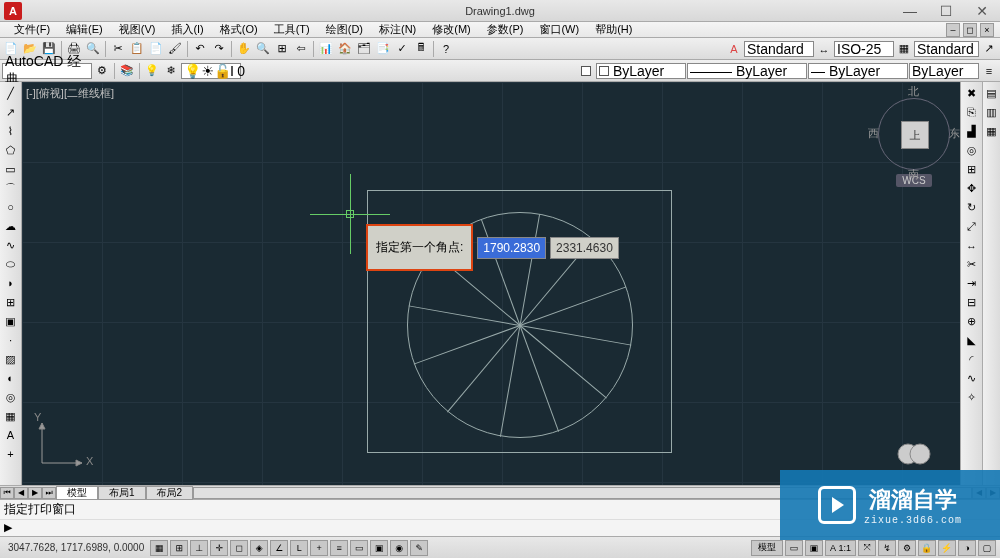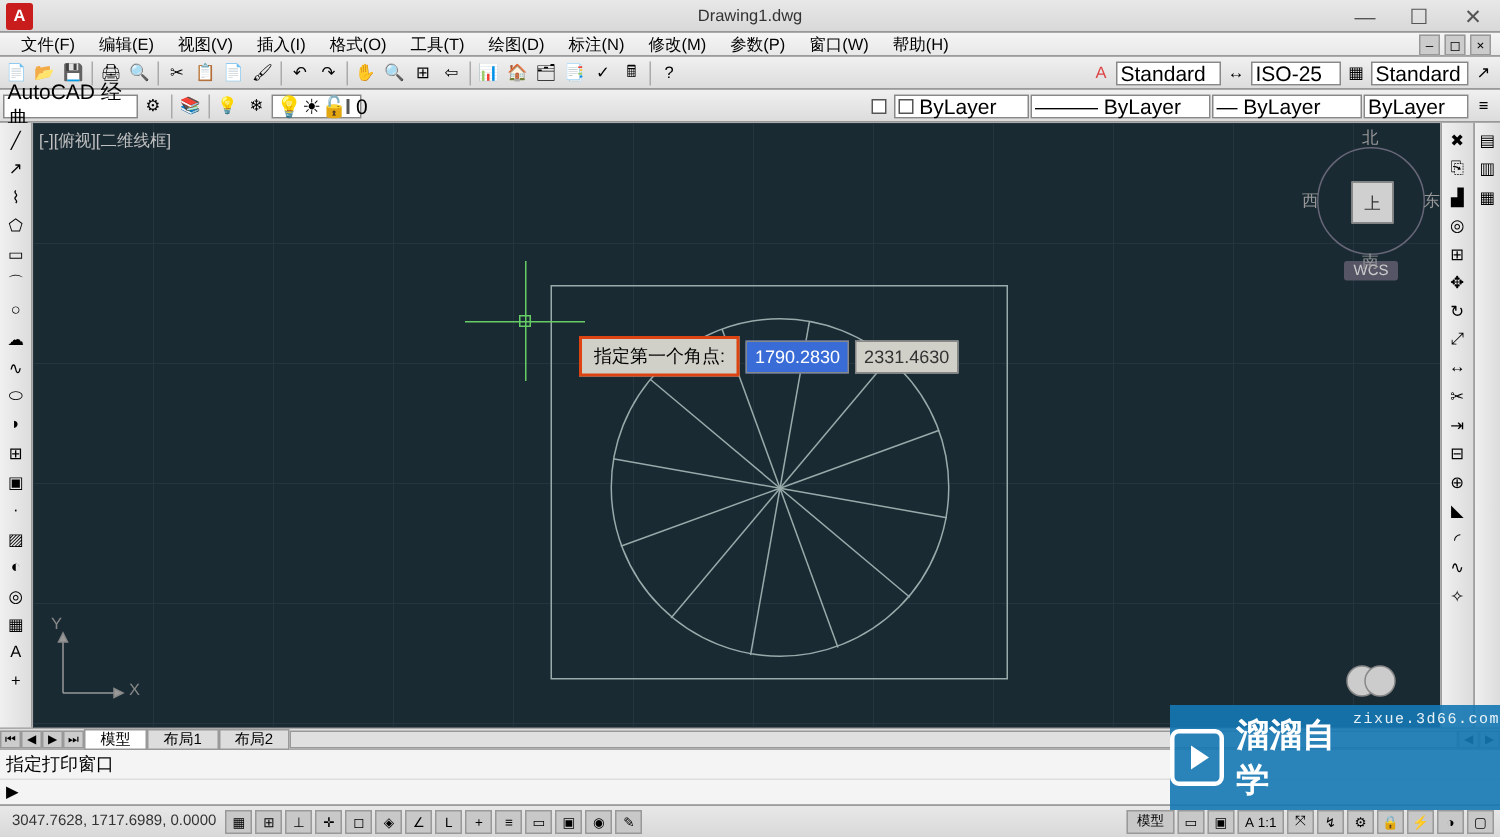--- a/index.html
+++ b/index.html
@@ -39,21 +39,21 @@
     .rect { position: absolute; border: 1px solid #9aa; }
     .circle { position: absolute; border: 1px solid #9aa; border-radius: 50%; }
     .spoke { position: absolute; background: #9aa; height: 1px; transform-origin: left center; }
 
     .crosshair { position: absolute; }
     .crosshair .h { position: absolute; height: 1px; background: #6c6; width: 80px; left: -40px; }
     .crosshair .v { position: absolute; width: 1px; background: #6c6; height: 80px; top: -40px; }
     .crosshair .box { position: absolute; width: 8px; height: 8px; border: 1px solid #6c6; left: -4px; top: -4px; }
 
     .prompt-box { position: absolute; display: flex; align-items: center; }
-    .prompt-label { background: #d0d0c8; border: 2px solid #d41; padding: 3px 8px; font-size: 12px; color: #000; margin-left: 20px; }
+    .prompt-label { background: #d0d0c8; border: 2px solid #d41; padding: 13px 8px; font-size: 12px; color: #000; }
     .prompt-input { border: 1px solid #888; background: #fff; padding: 3px 5px; font-size: 12px; margin-left: 4px; }
     .prompt-input.sel { background: #3a6cd8; color: #fff; }
     .prompt-input.norm { background: #d0d0c8; color: #333; }
 
     .viewcube-area { position: absolute; top: 4px; right: 4px; width: 84px; height: 110px; text-align: center; color: #999; font-size: 11px; }
     .viewcube-area .compass { width: 72px; height: 72px; border: 1px solid #667; border-radius: 50%; margin: 12px auto 0; position: relative; }
     .viewcube-area .cube { width: 28px; height: 28px; background: #d0d0d0; position: absolute; top: 22px; left: 22px; border: 1px solid #888; display: flex; align-items: center; justify-content: center; color: #333; }
     .viewcube-area .dir { position: absolute; font-size: 11px; }
     .wcs-badge { margin-top: 4px; display: inline-block; background: #556; color: #ccc; padding: 1px 6px; border-radius: 2px; font-size: 10px; }
 
@@ -69,21 +69,21 @@
     .cmd-icon { width: 14px; height: 14px; margin-right: 4px; }
     .cmd-prompt-text { font-size: 12px; }
 
     .statusbar { height: 22px; background: linear-gradient(#e8e8e8, #d8d8d8); border-top: 1px solid #aaa; display: flex; align-items: center; padding: 0 4px; font-size: 10px; gap: 2px; }
     .stxt { color: #333; padding: 0 4px; }
     .sbtn2 { width: 18px; height: 16px; background: #c8c8c8; border: 1px solid #999; display: flex; align-items: center; justify-content: center; font-size: 9px; }
 
     .watermark { position: absolute; right: 0; bottom: 18px; width: 220px; height: 70px; background: rgba(20,120,180,0.9); display: flex; align-items: center; justify-content: center; gap: 8px; color: #fff; }
     .wm-play { width: 38px; height: 38px; border: 3px solid #fff; border-radius: 6px; display: flex; align-items: center; justify-content: center; }
     .wm-play::after { content: ""; border-left: 12px solid #fff; border-top: 8px solid transparent; border-bottom: 8px solid transparent; margin-left: 3px; }
-    .wm-text { display: flex; flex-direction: row; }
+    .wm-text { display: flex; flex-direction: column; text-align: center; }
     .wm-main { font-size: 22px; font-weight: bold; }
     .wm-sub { font-size: 10px; letter-spacing: 1px; opacity: .9; font-family: Liberation Mono, monospace; }
 
     .layer-swatch { display:inline-block; width:10px; height:10px; background:#fff; border:1px solid #555; vertical-align:middle; }
   </style>
 </head>
 <body>
 
 <div class="titlebar">
   <div class="app-icon">A</div>

